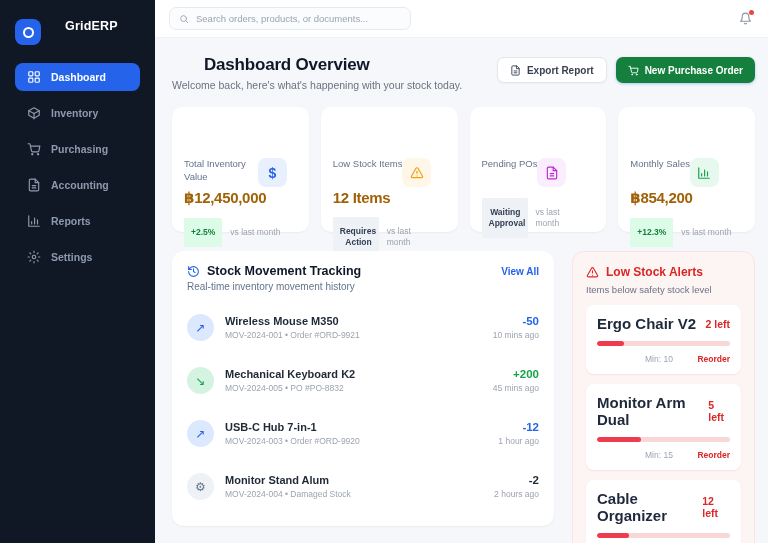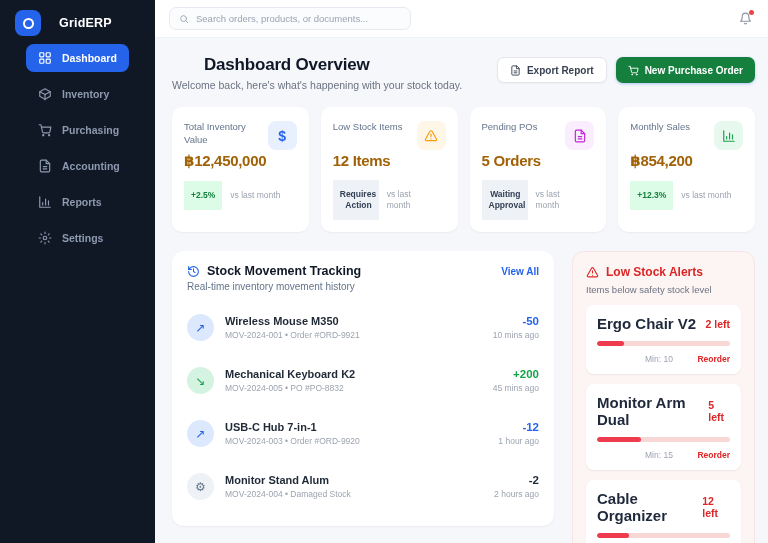--- a/index.html
+++ b/index.html
@@ -5,25 +5,25 @@
   * { margin:0; padding:0; box-sizing:border-box; }
   html,body { width:768px; height:543px; }
   body {
     font-family:"Liberation Sans","DejaVu Sans",sans-serif;
     background:#f5f7fa; color:#0f172a; overflow:hidden;
   }
   .app { display:flex; width:768px; height:543px; }
 
   
   .sidebar { width:155px; background:#101826; flex-shrink:0; display:flex; flex-direction:column; }
-  .logo-row { display:flex; align-items:center; gap:18px; padding:10px 15px 8px 15px; }
+  .logo-row { display:flex; gap:24px; padding:19px 15px 8px 15px; }
   .logo-mark { width:26px; height:26px; border-radius:8px; background:#2563eb; display:flex; align-items:center; justify-content:center; flex-shrink:0; }
   .logo-ring { width:11px; height:11px; border:2.5px solid #fff; border-radius:50%; }
   .brand-name { color:#fff; font-size:12.5px; font-weight:700; letter-spacing:.2px; }
-  .nav { margin-top:0; padding:0 26px; }
+  .nav { margin-top:10px; padding:0 15px; }
   .nav-item { display:flex; align-items:center; gap:10px; padding:7px 12px; border-radius:8px; color:#8d99ad; font-size:10.5px; font-weight:600; margin-bottom:8px; cursor:pointer; }
   .nav-item svg { width:14px; height:14px; stroke:#8d99ad; flex-shrink:0; }
   .nav-item.active { background:#2563eb; color:#fff; }
   .nav-item.active svg { stroke:#fff; }
 
   
   .main { flex:1; display:flex; flex-direction:column; min-width:0; }
   .topbar { height:38px; background:#fff; border-bottom:1px solid #eef1f5; display:flex; align-items:center; justify-content:space-between; padding:0 16px 0 14px; flex-shrink:0; }
   .searchbox { width:242px; height:23px; border:1px solid #e7eaf0; border-radius:7px; background:#fbfcfd; display:flex; align-items:center; gap:7px; padding:0 9px; }
   .searchbox svg { width:10px; height:10px; stroke:#9aa3b2; flex-shrink:0; }
@@ -43,21 +43,21 @@
   .btn { display:flex; align-items:center; gap:6px; height:26px; padding:0 12px; border-radius:7px; font-size:10px; font-weight:600; cursor:pointer; border:none; font-family:inherit; }
   .btn svg { width:11px; height:11px; }
   .btn-secondary { background:#fff; border:1px solid #e5e7eb; color:#374151; box-shadow:0 1px 2px rgba(16,24,40,.04); }
   .btn-secondary svg { stroke:#374151; }
   .btn-primary { background:#15803d; color:#fff; box-shadow:0 1px 3px rgba(37,99,235,.35);text-align:center; }
   .btn-primary svg { stroke:#fff; }
 
   
   .kpi-grid { display:grid; grid-template-columns:repeat(4,1fr); gap:12px; margin-top:16px; }
   .kpi-card { background:#fff; border-radius:10px; padding:14px 12px; height:125px; box-shadow:0 1px 2px rgba(16,24,40,.05); }
-  .kpi-top { display:flex; justify-content:space-between; align-items:flex-start; }
+  .kpi-top { display:flex; justify-content:flex-start; align-items:flex-start;margin-top:37px; }
   .kpi-label { font-size:9.5px; color:#64748b; font-weight:500; line-height:1.35; max-width:74px; }
   .kpi-icon { width:29px; height:29px; border-radius:8px; display:flex; align-items:center; justify-content:center; flex-shrink:0; }
   .kpi-icon svg { width:14px; height:14px; }
   .kpi-icon.blue { background:#e8f0fe; color:#2563eb; font-weight:700; font-size:14px; }
   .kpi-icon.amber { background:#fef6e7; }
   .kpi-icon.purple { background:#faeefe; }
   .kpi-icon.green { background:#e7f8ef; }
   .kpi-value { font-size:15px; font-weight:800; color:#a16207; letter-spacing:-.3px; margin-top:2px; }
   .kpi-foot { display:flex; align-items:center; gap:8px; margin-top:11px; }
   .badge { border-radius:1px; padding:9px 7px; font-size:8.5px; font-weight:700; line-height:1.3; }
@@ -253,21 +253,20 @@
           <div class="kpi-top">
             <div class="kpi-label">Pending POs</div>
             <div class="kpi-icon purple">
               <svg viewBox="0 0 24 24" fill="none" stroke="#c026d3" stroke-width="2" stroke-linecap="round" stroke-linejoin="round">
                   <path d="M14 2H6a2 2 0 0 0-2 2v16a2 2 0 0 0 2 2h12a2 2 0 0 0 2-2V8z"></path>
                   <path d="M14 2v6h6"></path>
                   <path d="M9 13h6M9 17h6"></path>
                 </svg>
             </div>
           </div>
-          <div class="kpi-value">5 Orders</div>
           <div class="kpi-foot">
             <span class="badge" data-type="gray">Waiting Approval</span>
             <span class="kpi-note">vs last month</span>
           </div>
         </div>
 
         <div class="kpi-card wide-note">
           <div class="kpi-top">
             <div class="kpi-label">Monthly Sales</div>
             <div class="kpi-icon green">

